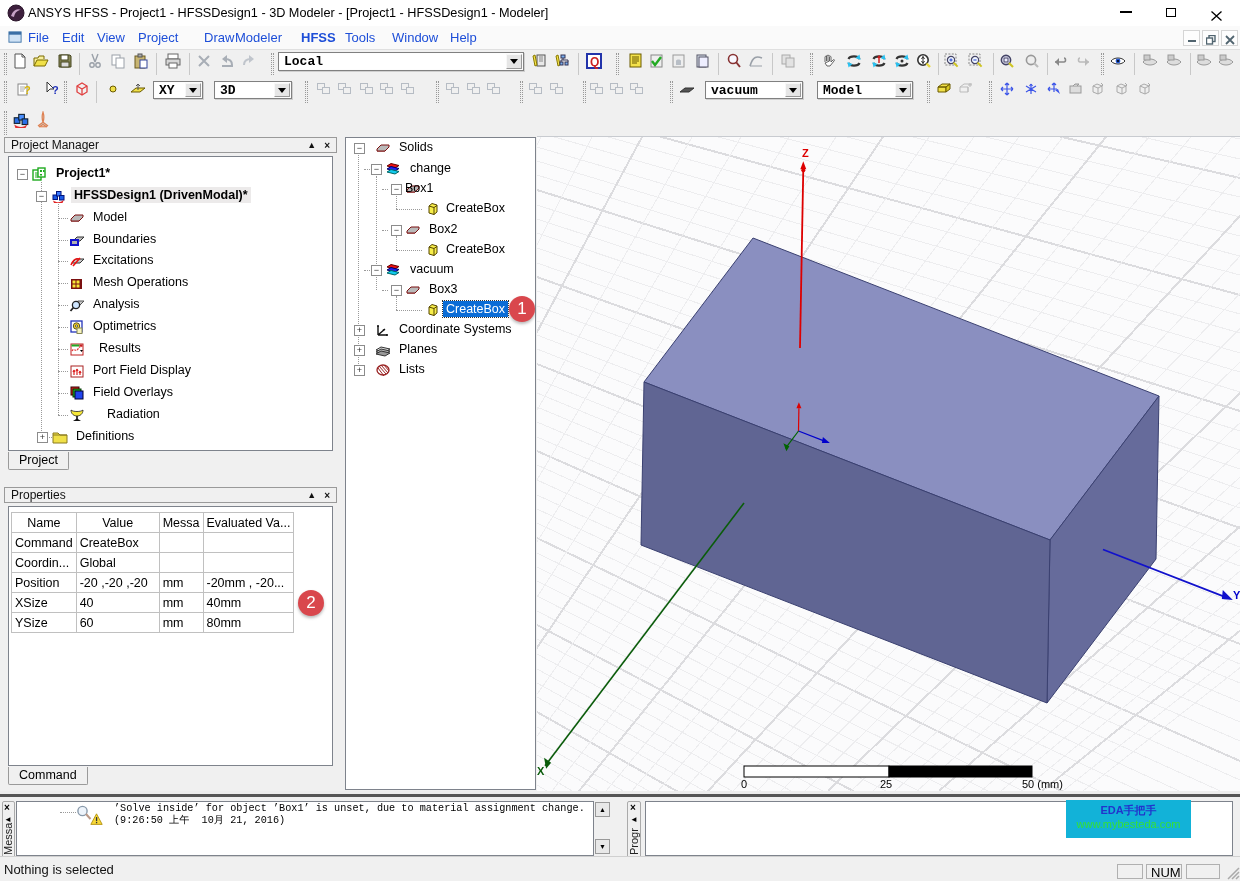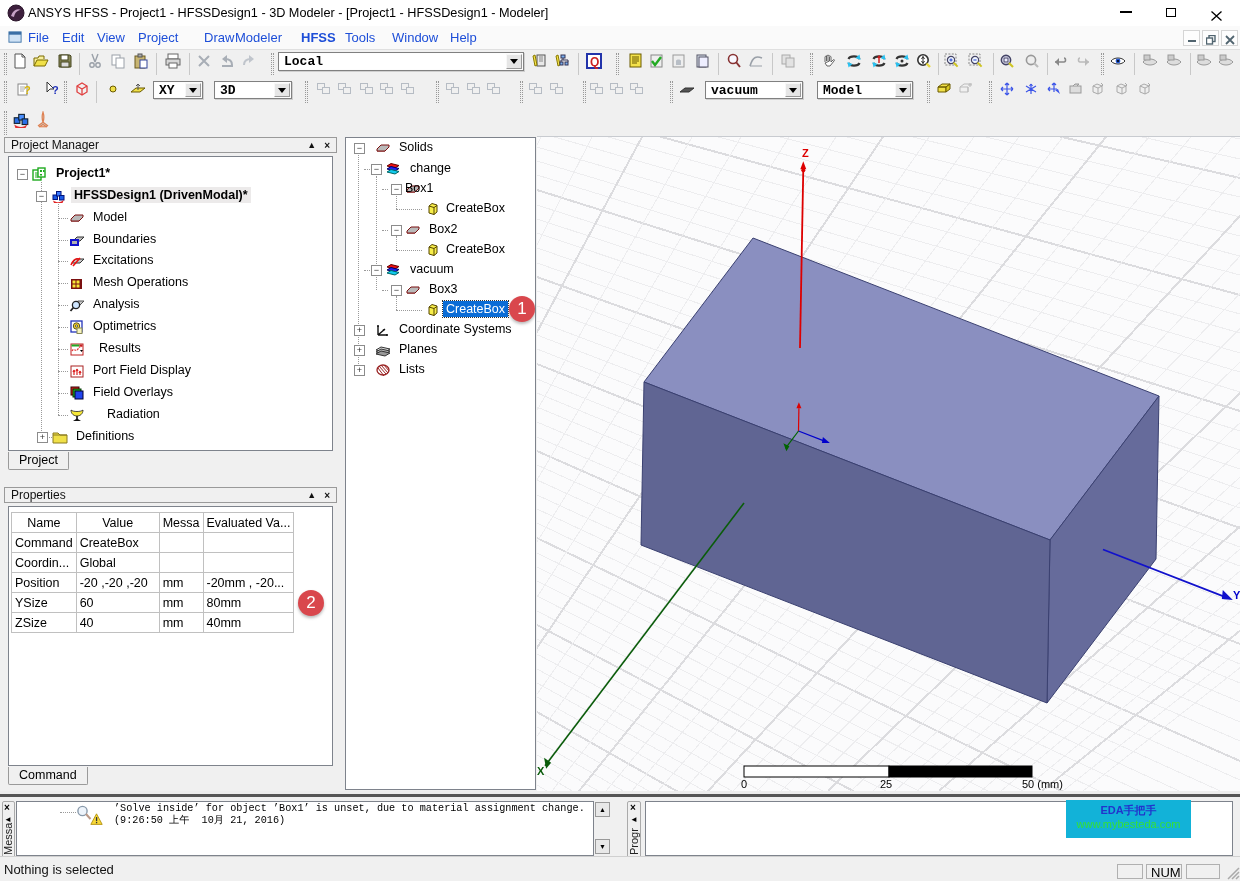--- a/index.html
+++ b/index.html
@@ -536,31 +536,31 @@
         <td style="border:none"></td>
       </tr>
       <tr>
         <td>Position</td>
         <td>-20 ,-20 ,-20</td>
         <td>mm</td>
         <td>-20mm , -20...</td>
         <td style="border:none"></td>
       </tr>
       <tr>
+        <td>XSize</td>
+        <td>40</td>
+        <td>mm</td>
+        <td>40mm</td>
+        <td style="border:none"></td>
+      </tr>
+      <tr>
         <td>YSize</td>
         <td>60</td>
         <td>mm</td>
         <td>80mm</td>
-        <td style="border:none"></td>
-      </tr>
-      <tr>
-        <td>ZSize</td>
-        <td>40</td>
-        <td>mm</td>
-        <td>40mm</td>
         <td style="border:none"></td>
       </tr>
     </tbody>
   </table>
 <div class="tab" style="left:8px;top:767px;">Command</div>
 <div class="badge" style="left:298px;top:590px;">2</div>
 <div class="white-in" style="left:345px;top:137px;width:191px;height:653px;"></div>
 <div class="dot-v" style="left:358px;top:155px;height:215px"></div>
 <div class="dot-v" style="left:376px;top:176px;height:114px"></div>
 <div class="dot-v" style="left:396px;top:196px;height:13px"></div>

